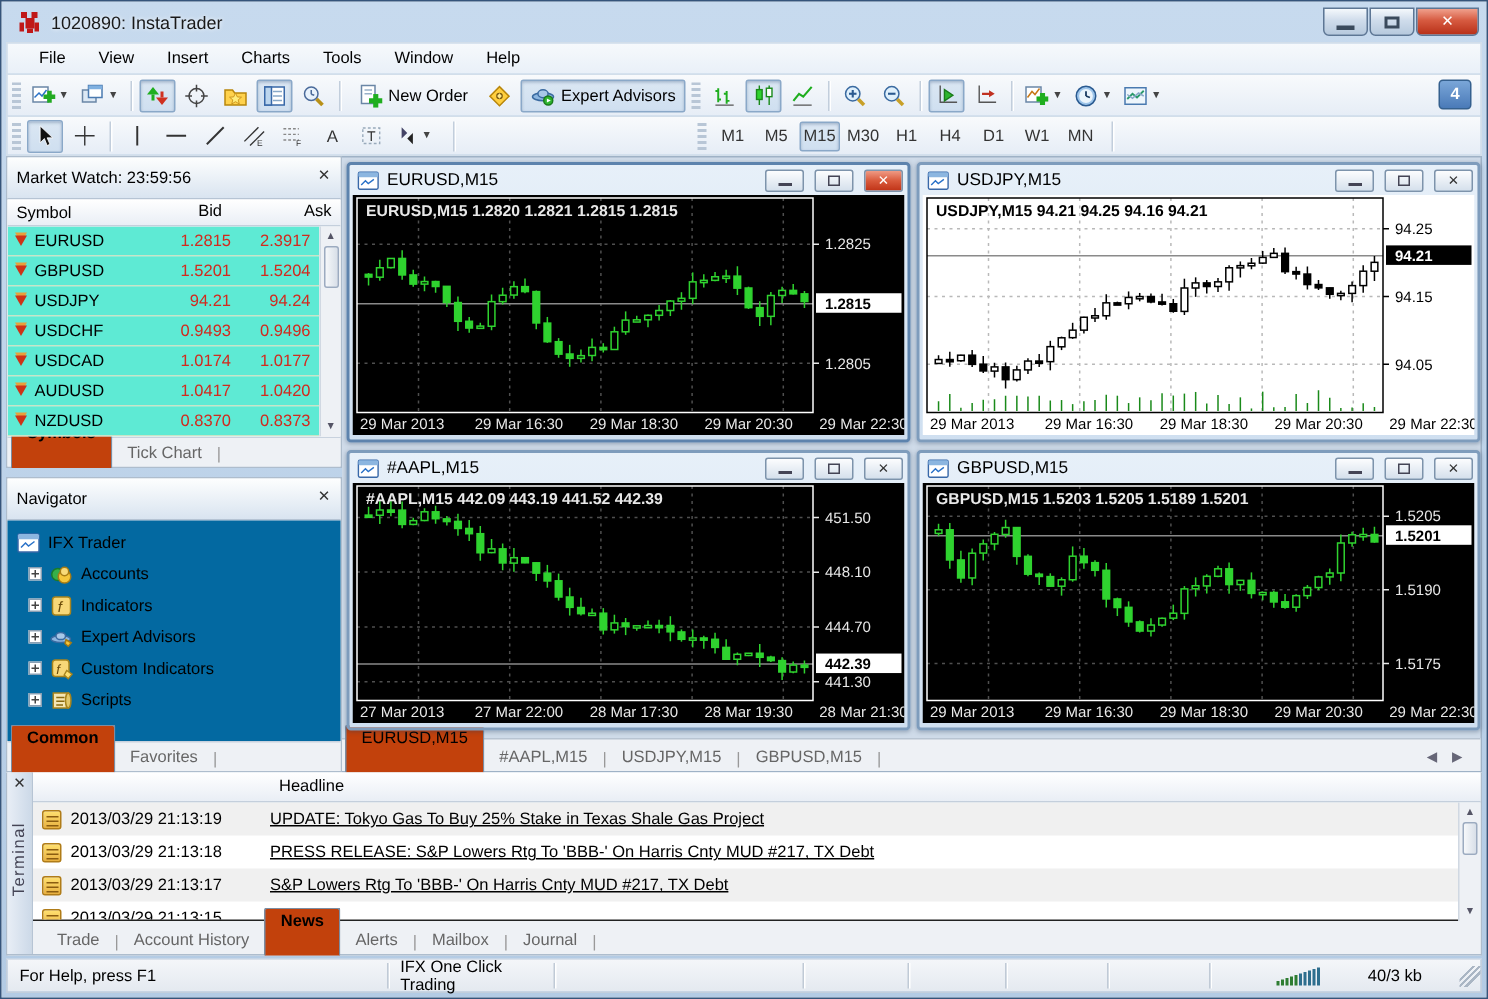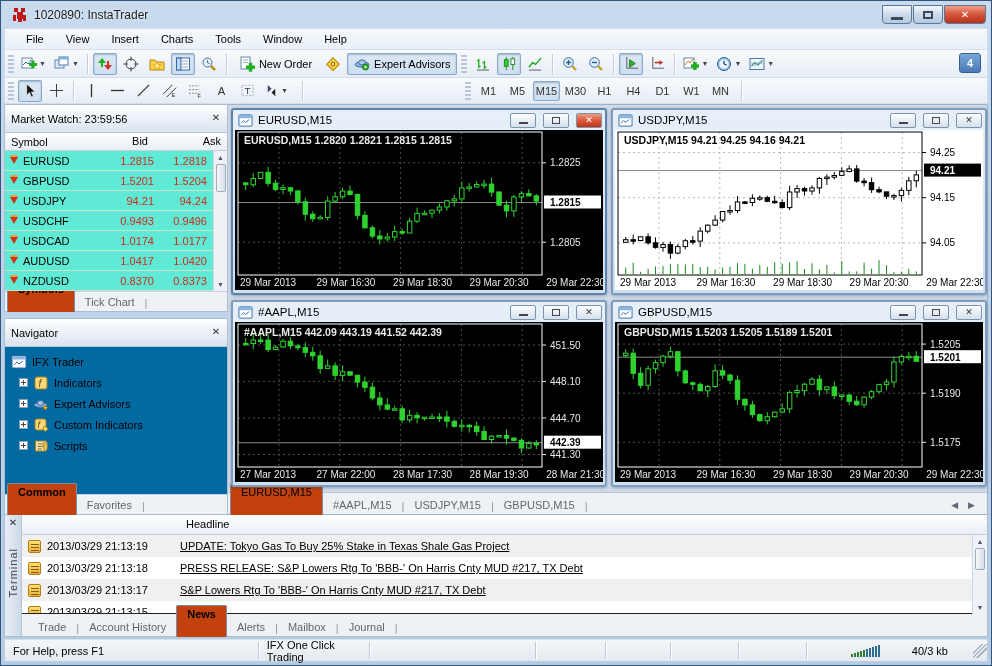--- a/index.html
+++ b/index.html
@@ -428,21 +428,21 @@
             <div class="c-bid" style="color:#000">Bid</div>
             <div class="c-ask" style="color:#000">Ask</div>
           </div>
           <div class="mw-rows">
             <div class="mw-row">
                 <div class="c-sym">
                   <span class="dn-arrow"></span>
                   <span>EURUSD</span>
                 </div>
                 <div class="c-bid">1.2815</div>
-                <div class="c-ask">1.2818</div>
+                <div class="c-ask">2.3917</div>
               </div>
             <div class="mw-row">
                 <div class="c-sym">
                   <span class="dn-arrow"></span>
                   <span>GBPUSD</span>
                 </div>
                 <div class="c-bid">1.5201</div>
                 <div class="c-ask">1.5204</div>
               </div>
             <div class="mw-row">
@@ -516,20 +516,29 @@
           <span class="p-close">✕</span>
         </div>
         <div class="tree">
           <div class="trow">
             <svg class="i16" viewBox="0 0 16 16">
                 <rect x="1" y="2" width="14" height="12" rx="1" fill="#fff" stroke="#3868a8"></rect>
                 <rect x="1" y="2" width="14" height="3.5" rx="1" fill="#8cb6e0"></rect>
                 <polyline points="3,11 6,8 8,10 12,7" fill="none" stroke="#2a72c8"></polyline>
               </svg>
             <span>IFX Trader</span>
+          </div>
+          <div class="trow">
+            <span class="plusbox"></span>
+            <svg class="i16" viewBox="0 0 16 16">
+                <circle cx="5.5" cy="8" r="4" fill="#36b04a" stroke="#1a7a2a"></circle>
+                <circle cx="10" cy="9.5" r="4.2" fill="#f5c63c" stroke="#a87c14"></circle>
+                <circle cx="10" cy="6" r="2.8" fill="#f8da7a" stroke="#a87c14"></circle>
+              </svg>
+            <span>Accounts</span>
           </div>
           <div class="trow">
             <span class="plusbox"></span>
             <svg class="i16" viewBox="0 0 16 16">
                 <rect x="2" y="2" width="12" height="12" rx="2" fill="#f8d878" stroke="#a8841c"></rect>
                 <text x="5.5" y="12" font-size="10" font-style="italic" fill="#6a4a08">f</text>
               </svg>
             <span>Indicators</span>
           </div>
           <div class="trow">

